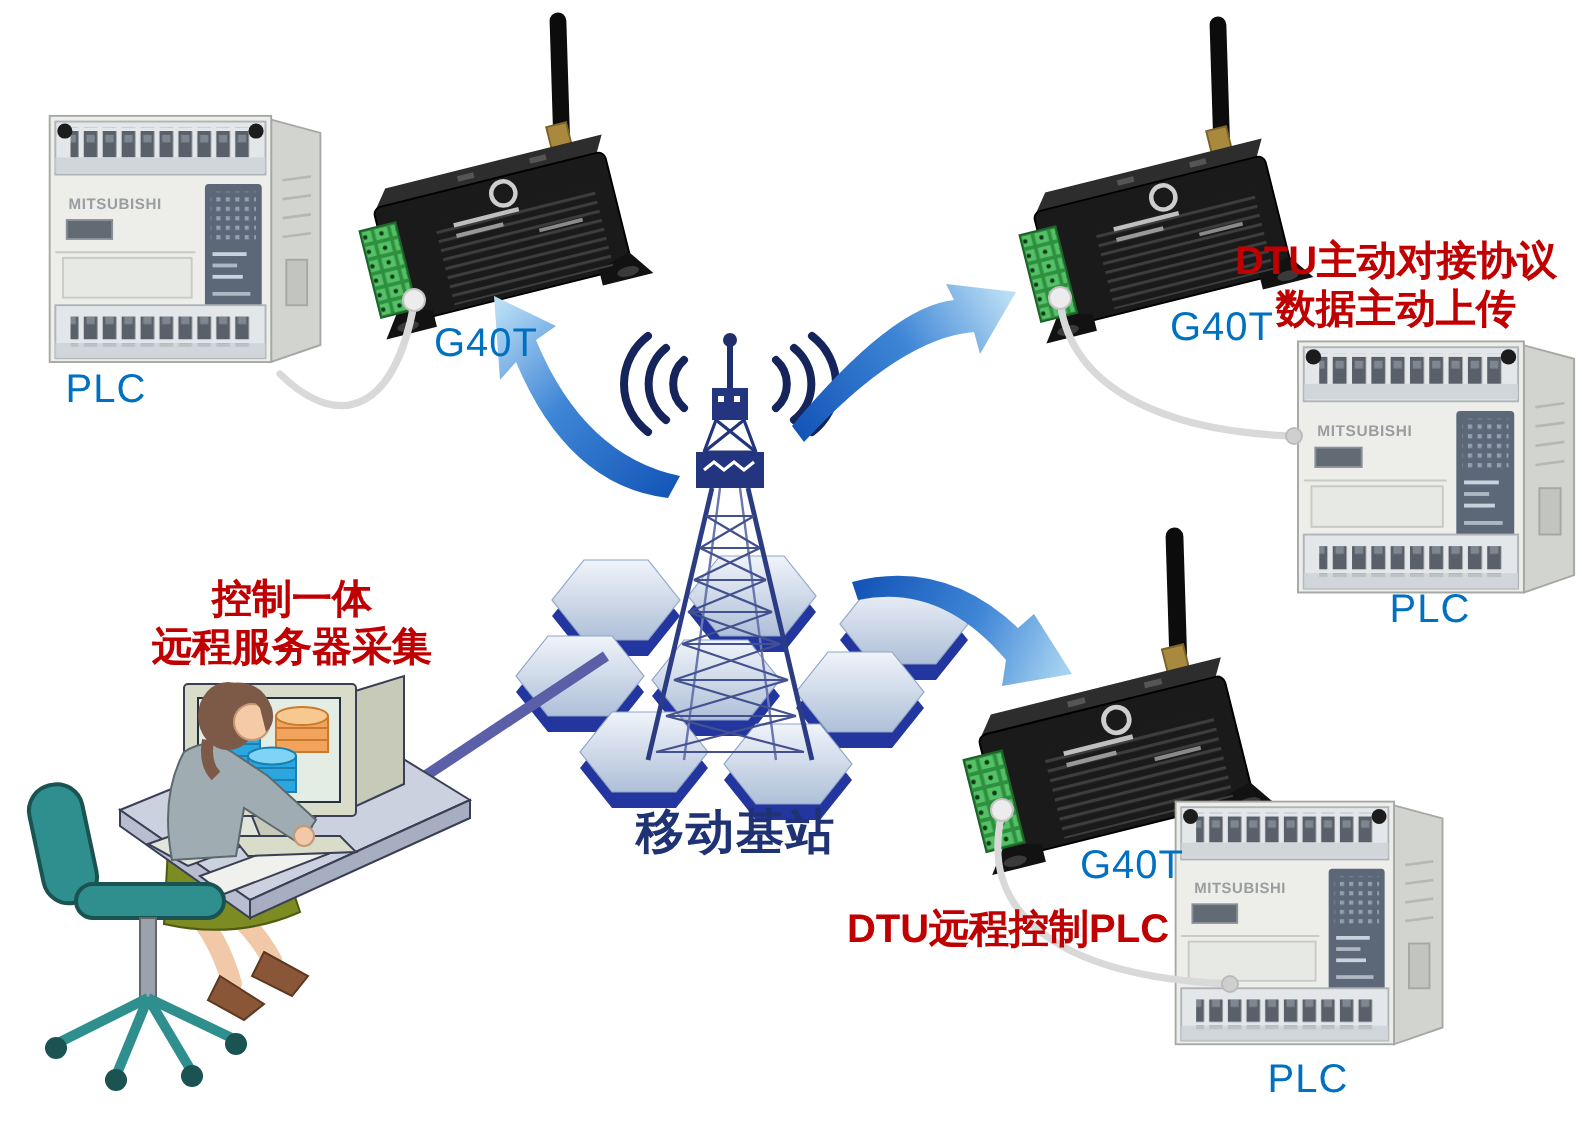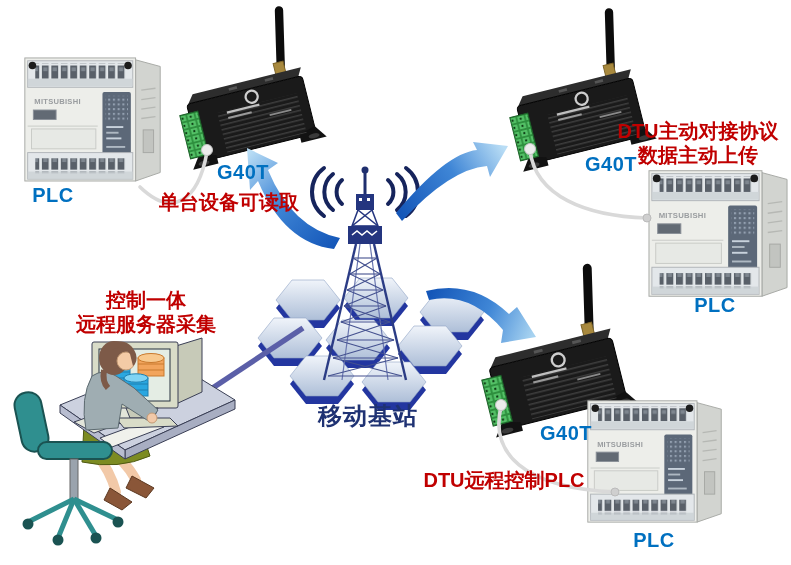--- a/index.html
+++ b/index.html
@@ -8,21 +8,21 @@
     --station-label-navy:#1F3273;
     --link-purple:#5B5FA8;
   }
   html,body{margin:0;padding:0;background:#fff;}
   .stage{
     position:relative;width:791px;height:565px;background:#ffffff;overflow:hidden;
     font-family:"Liberation Sans",sans-serif;
   }
   .stage svg{position:absolute;overflow:visible;}
   .dev-label{
-    position:absolute;color:var(--device-label-blue);font-size:20px;font-weight:700;
+    position:absolute;color:var(--device-label-blue);font-size:20px;font-weight:400;
     text-align:center;z-index:50;letter-spacing:0.5px;
   }
   .note{
     position:absolute;color:var(--annotation-red);font-weight:bold;font-size:20px;
     line-height:24px;text-align:center;z-index:50;
   }
   .station-label{
     position:absolute;color:var(--station-label-navy);font-weight:bold;font-size:24px;
     text-align:center;z-index:50;letter-spacing:1px;
   }
@@ -313,27 +313,26 @@
 
   <div class="dev-label" style="left:18px;top:184px;width:70px">PLC</div>
   <div class="dev-label" style="left:198px;top:161px;width:90px">G40T</div>
   <div class="dev-label" style="left:566px;top:153px;width:90px">G40T</div>
   <div class="dev-label" style="left:680px;top:294px;width:70px">PLC</div>
   <div class="dev-label" style="left:521px;top:422px;width:90px">G40T</div>
   <div class="dev-label" style="left:619px;top:529px;width:70px">PLC</div>
   <div class="station-label" style="left:303px;top:400px;width:130px">移动基站</div>
 
   <div class="note" style="left:138px;top:190px;width:182px">
-    <div>单台设备可读取</div>
   </div>
   <div class="note" style="left:602px;top:119px;width:192px">
     <div>DTU主动对接协议</div>
     <div>数据主动上传</div>
   </div>
-  <div class="note" style="left:410px;top:468px;width:188px">
+  <div class="note" style="left:410px;top:453px;width:188px">
     <div>DTU远程控制PLC</div>
   </div>
   <div class="note" style="left:55px;top:288px;width:182px">
     <div>控制一体</div>
     <div>远程服务器采集</div>
   </div>
 
 </div>
 
 </body></html>

